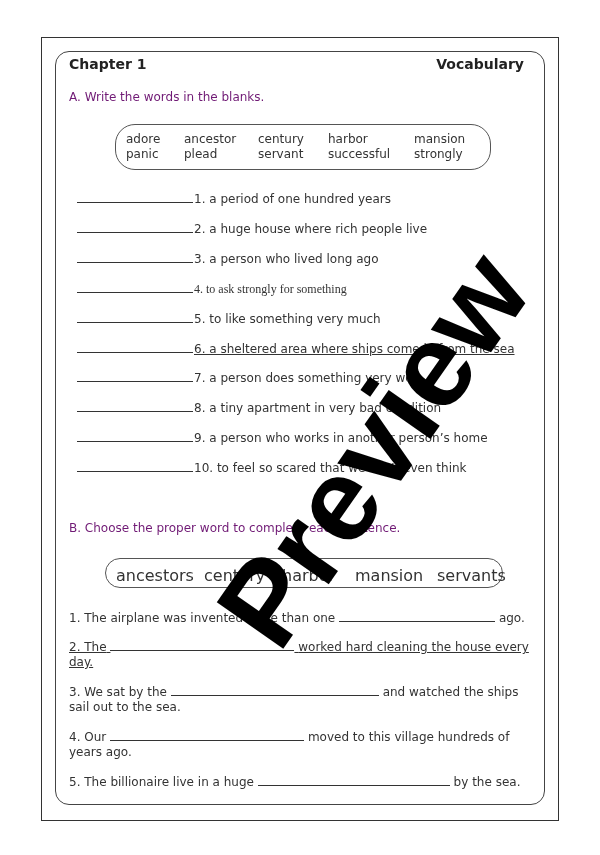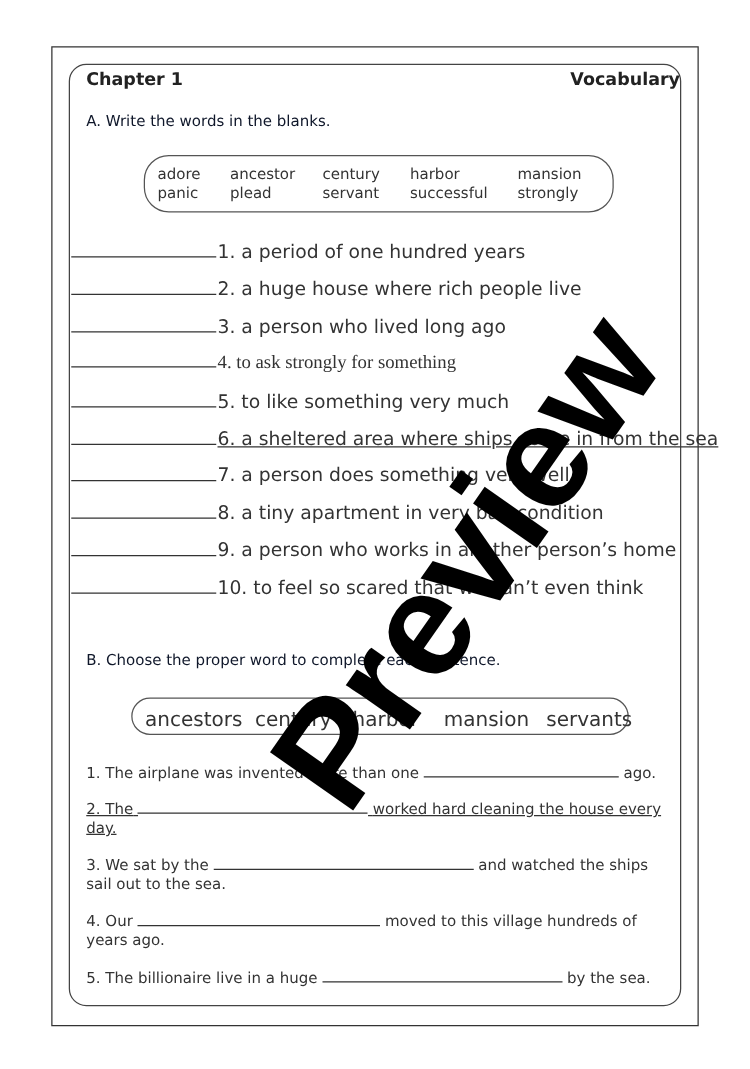--- a/index.html
+++ b/index.html
@@ -4,42 +4,42 @@
 <style>
   html, body { margin:0; padding:0; background:#ffffff; }
   body { width:600px; height:855px; position:relative; overflow:hidden;
          font-family:"DejaVu Sans", sans-serif; color:#333; }
   .outer { position:absolute; left:41px; top:37px; width:518px; height:784px;
            border:1.5px solid #333; box-sizing:border-box; }
   .inner { position:absolute; left:55px; top:51px; width:490px; height:754px;
            border:1.2px solid #444; border-radius:14px; box-sizing:border-box; }
   .abs { position:absolute; white-space:nowrap; }
   .hdr { font-weight:bold; font-size:14px; color:#222; top:56px; }
-  .txt { font-size:12px; color:#0f172a; }
+  .txt { font-size:12px; color:#701a75; }
   .pill { position:absolute; border:1.2px solid #555; border-radius:20px; box-sizing:border-box; }
   .wb1 { left:115px; top:124px; width:376px; height:46px; }
   .wb1 .col { position:absolute; top:7px; text-align:left; font-size:12px; line-height:15px; }
   .wb2 { left:105px; top:558px; width:398px; height:30px; }
   .wb2 .w { position:absolute; top:7px; font-size:16px; }
   .blank { display:inline-block; border-bottom:1px solid #333; vertical-align:baseline; height:1px; }
-  .def { left:57px; font-size:15px; }
+  .def { left:77px; font-size:12px; }
   .def .line { display:inline-block; width:116px; border-bottom:1px solid #333; margin-right:1px; }
   .sent { left:69px; width:472px; font-size:12px; line-height:15px; white-space:normal; }
   .watermark { position:absolute; left:160px; top:400px; font-size:118px; font-weight:bold;
                font-family:"Liberation Sans", sans-serif; color:#000; transform:rotate(-55deg);
                transform-origin:center; white-space:nowrap; width:400px; text-align:center; }
 </style>
 </head>
 <body>
 
 <div class="outer"></div>
 <div class="inner"></div>
 
 <div class="abs hdr" style="left:69px;">Chapter 1</div>
-<div class="abs hdr" style="right:56px;">Vocabulary</div>
+<div class="abs hdr" style="right:76px;">Vocabulary</div>
 
 <div class="abs txt" style="left:69px; top:90px;">A. Write the words in the blanks.</div>
 
 <div class="pill wb1">
   <div class="col" style="left:10px; width:42px;">
     <div>adore</div>
     <div>panic</div>
   </div>
   <div class="col" style="left:68px; width:60px;">
     <div>ancestor</div>

